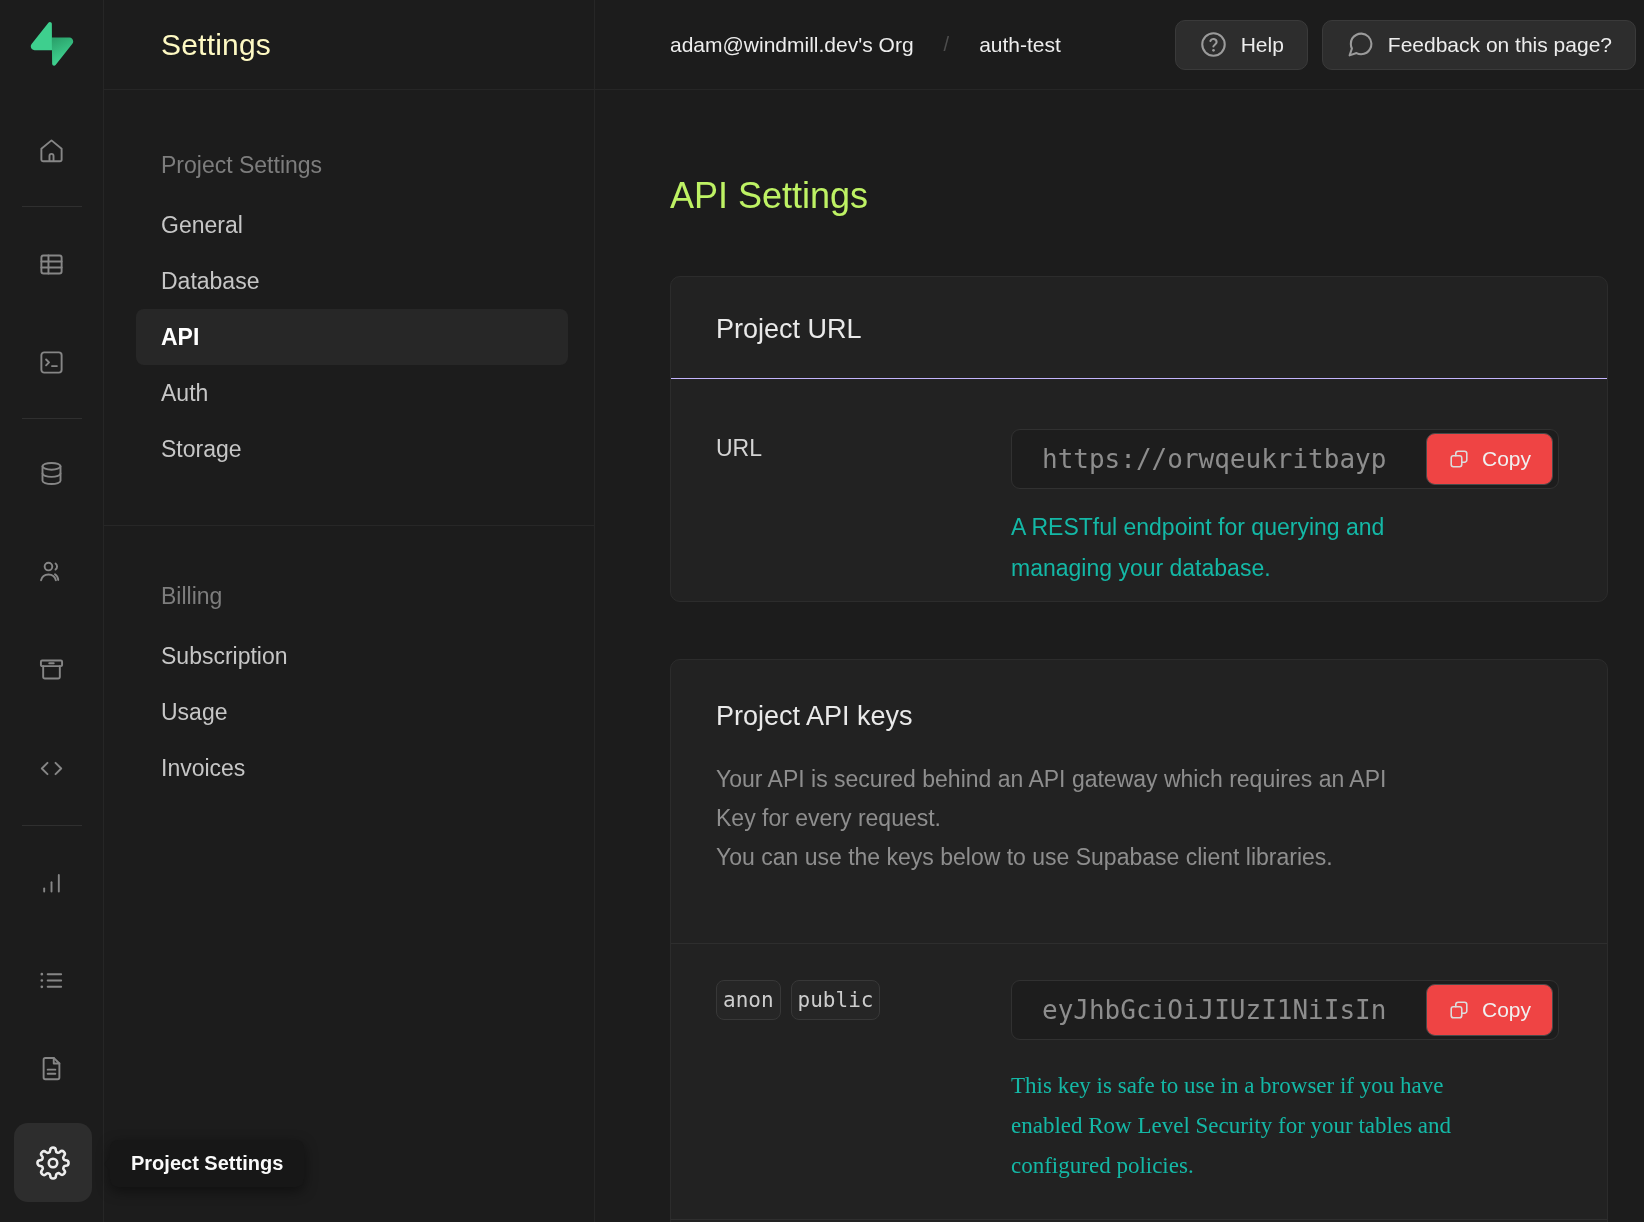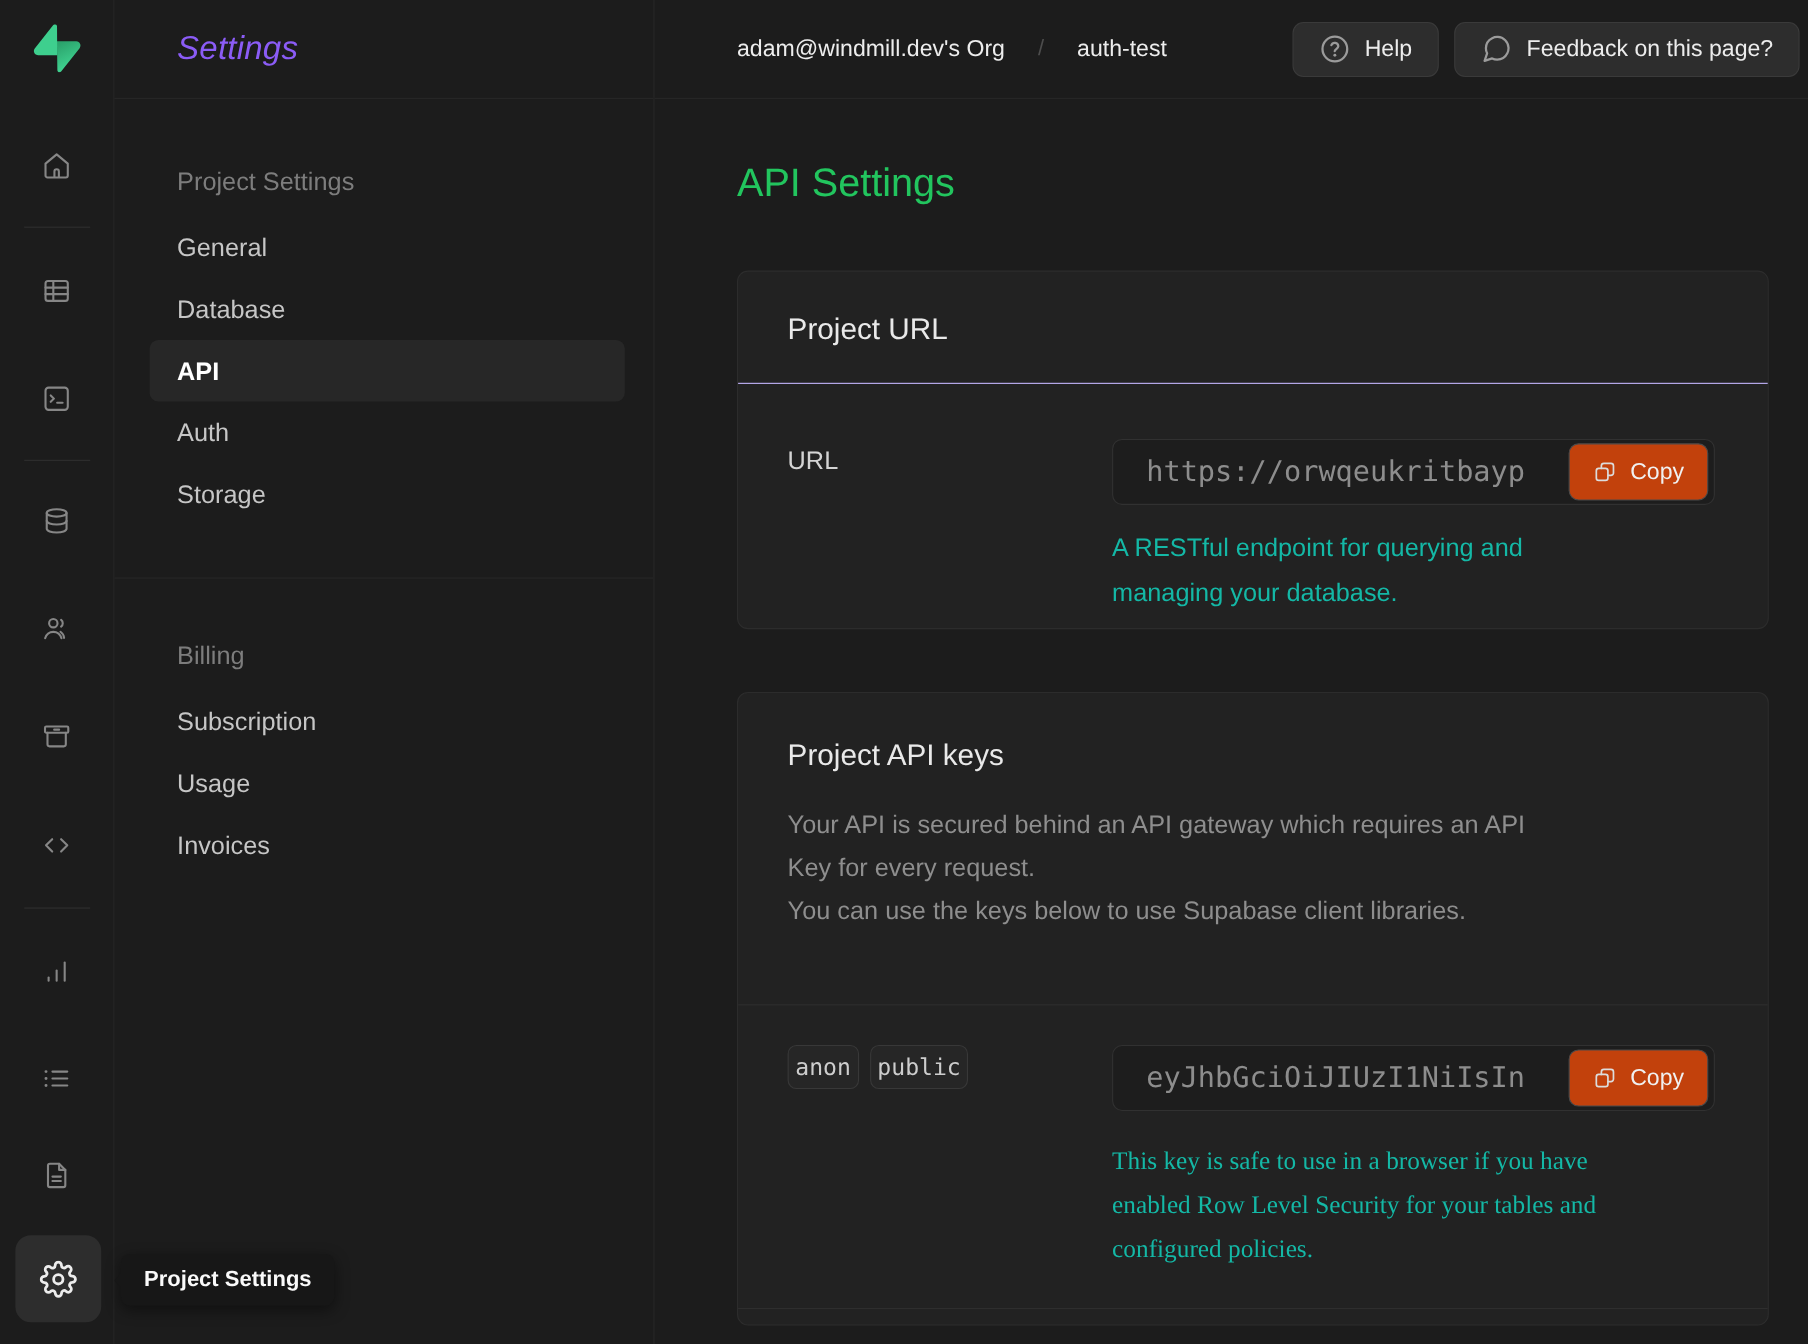--- a/index.html
+++ b/index.html
@@ -14,42 +14,42 @@
   .rail .ic svg { width:27px; height:27px; }
   .rail .logo-box svg { width:44px; height:44px; }
   .rail .divider { position:absolute; left:22px; width:60px; height:1px; background:#2f2f2f; }
   .gear-box { position:absolute; left:14px; top:1123px; width:78px; height:79px; border-radius:14px;
     background:#2d2d2d; display:flex; align-items:center; justify-content:center; color:#ececec; cursor:pointer; }
   .gear-box svg { width:34px; height:34px; }
 
   
   .snav { width:491px; flex:none; border-right:1px solid #262626; position:relative; }
   .snav-head { height:90px; border-bottom:1px solid #262626; display:flex; align-items:center; padding-left:57px; }
-  .snav-title { font-size:30px; font-weight:500; color:#8b5cf6; letter-spacing:.2px;font-style:italic; }
+  .snav-title { font-size:30px; font-weight:500; color:#fef9c3; letter-spacing:.2px; }
   .snav-label { margin-top:62px; padding-left:57px; font-size:23px; color:#7d7d7d; }
   .snav ul { list-style:none; margin-top:18px; }
   .snav li { height:56px; margin:0 26px 0 32px; display:flex; align-items:center; padding-left:25px;
     font-size:23px; color:#c6c6c6; border-radius:8px; cursor:pointer; }
   .snav li.selected { background:#272727; color:#ffffff; font-weight:700; }
   .snav-divider { margin-top:48px; height:1px; background:#272727; }
   .snav .billing-label { margin-top:57px; }
 
   
   .main { flex:1; display:flex; flex-direction:column; min-width:0; }
   .top { height:90px; flex:none; border-bottom:1px solid #262626; display:flex; align-items:center;
     padding:0 8px 0 75px; }
   .crumb { font-size:21px; color:#ededed; }
   .crumb-sep { margin:0 30px; color:#4d4d4d; font-size:20px; }
   .top-buttons { margin-left:auto; display:flex; gap:14px; }
   .tbtn { height:50px; display:flex; align-items:center; gap:13px; padding:0 23px; background:#2d2d2d;
     border:1px solid #3a3a3a; border-radius:10px; color:#ececec; font-size:21px; cursor:pointer; }
   .tbtn svg { width:29px; height:29px; color:#9b9b9b; }
 
   .content { padding:0 36px 0 75px; position:relative; }
-  .page-title { margin-top:54px; font-size:36px; line-height:44px; font-weight:500; color:#22c55e; }
+  .page-title { margin-top:84px; font-size:36px; line-height:44px; font-weight:500; color:#bef264; }
 
   .card { background:#222222; border:1px solid #2c2c2c; border-radius:10px; }
   .card1 { margin-top:58px; }
   .card2 { margin-top:57px; }
   .card-head { padding:36px 45px 33px; border-bottom:1px solid #c4b5fd; }
   .card-title { font-size:27px; line-height:32px; font-weight:500; color:#e9e9e9; }
   .card-head.keys { padding:40px 45px 66px; border-bottom:1px solid #2e2e2e; }
   .key-desc-block { margin-top:28px; }
   .key-desc-block p { font-size:23px; line-height:39px; color:#8e8e8e; }
   .key-desc-block p.p1 { max-width:710px; }
@@ -61,21 +61,21 @@
   .row-label { font-size:23px; color:#d4d4d4; padding-top:6px; }
   .badges { display:flex; gap:10px; }
   .badge { height:40px; display:flex; align-items:center; padding:0 6px; background:#262626;
     border:1px solid #383838; border-radius:8px; font-family:"DejaVu Sans Mono", monospace;
     font-size:21px; color:#cdcdcd; }
   .row-right { flex:1; min-width:0; }
   .input { position:relative; height:60px; background:#1d1d1d; border:1px solid #313131; border-radius:9px;
     display:flex; align-items:center; padding:0 160px 0 30px; overflow:hidden; }
   .input-text { font-family:"DejaVu Sans Mono", monospace; font-size:26px; color:#8d8d8d; white-space:nowrap; }
   .copy-btn { position:absolute; right:5px; top:50%; transform:translateY(-50%); height:52px;
-    display:flex; align-items:center; gap:12px; padding:0 21px; background:#c2410c;
+    display:flex; align-items:center; gap:12px; padding:0 21px; background:#ef4444;
     border:1px solid #4a4a4a; border-radius:9px; color:#f0f0f0; font-size:21px; cursor:pointer; }
   .copy-btn svg { width:22px; height:22px; color:#dcdcdc; }
   .field-desc { margin-top:18px; font-size:23px; line-height:41px; color:#14b8a6; }
   .field-desc.url { max-width:440px; }
   .field-desc.key { margin-top:26px; line-height:40px; max-width:470px;font-family:Liberation Serif, serif; }
   .card-tail { height:14px; }
 
   
   .tooltip { position:absolute; left:110px; top:1140px; height:47px; display:flex; align-items:center;
     padding:0 21px; background:#171717; border-radius:8px; box-shadow:0 4px 14px rgba(0,0,0,.45);

